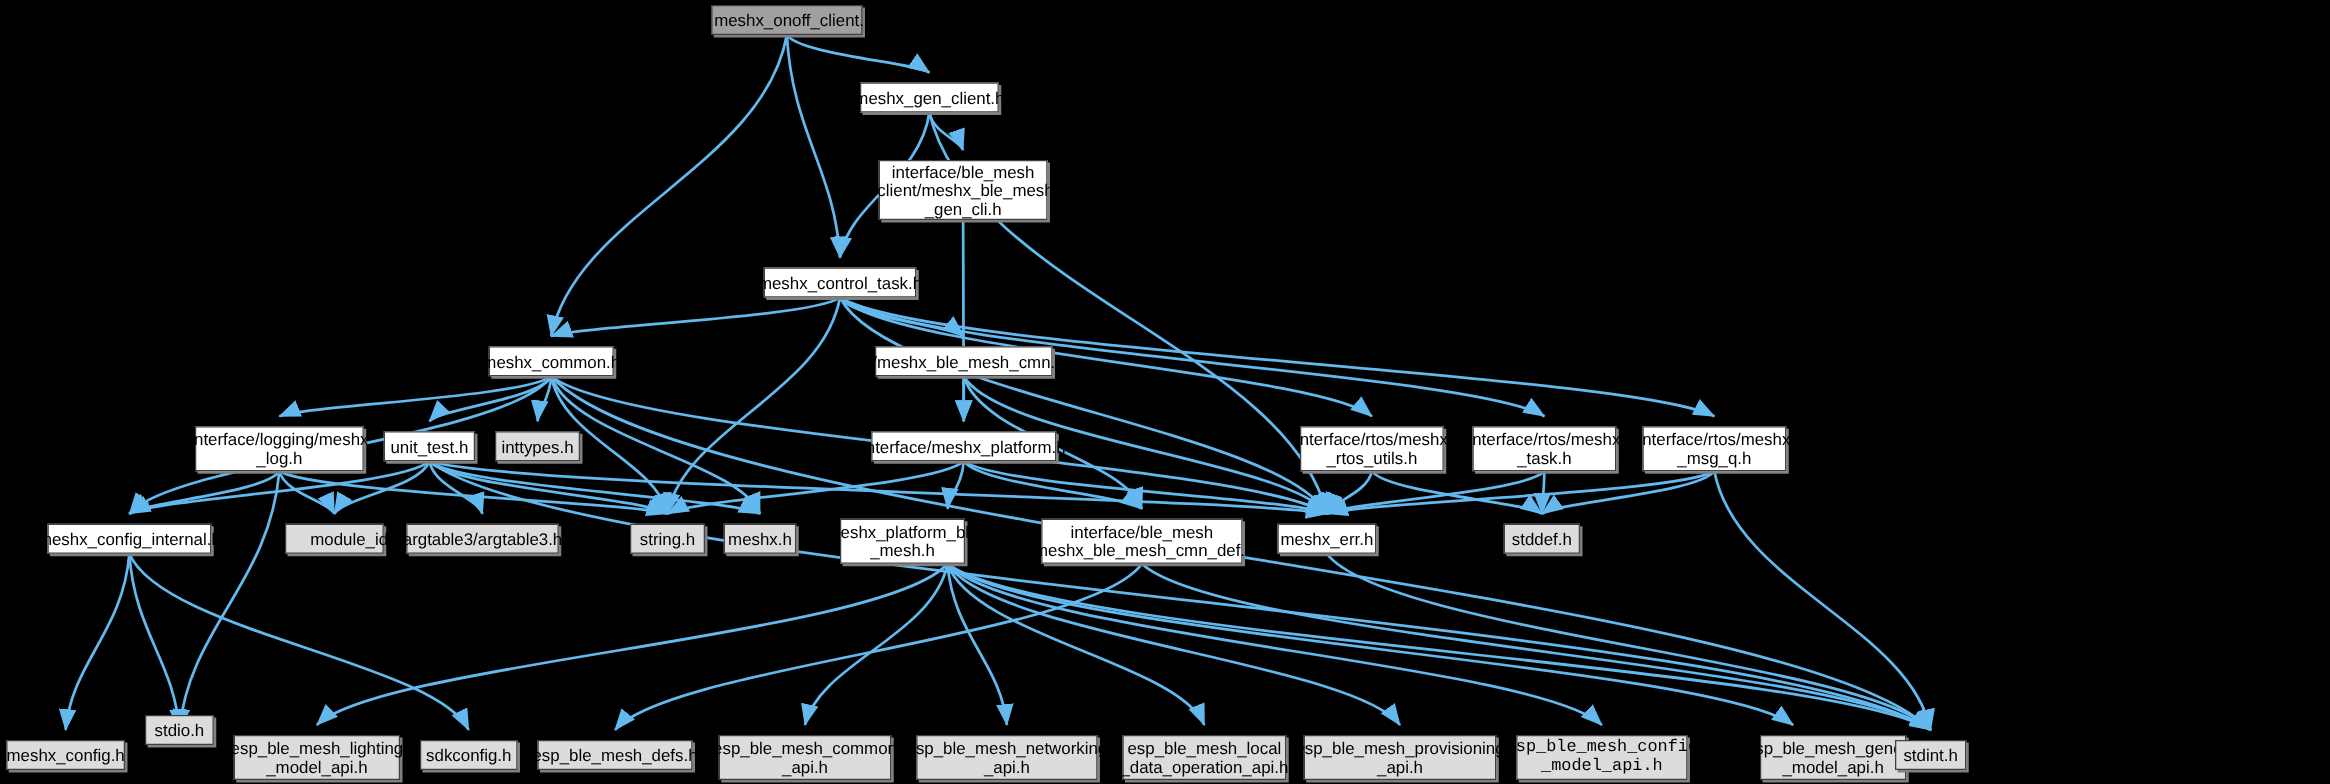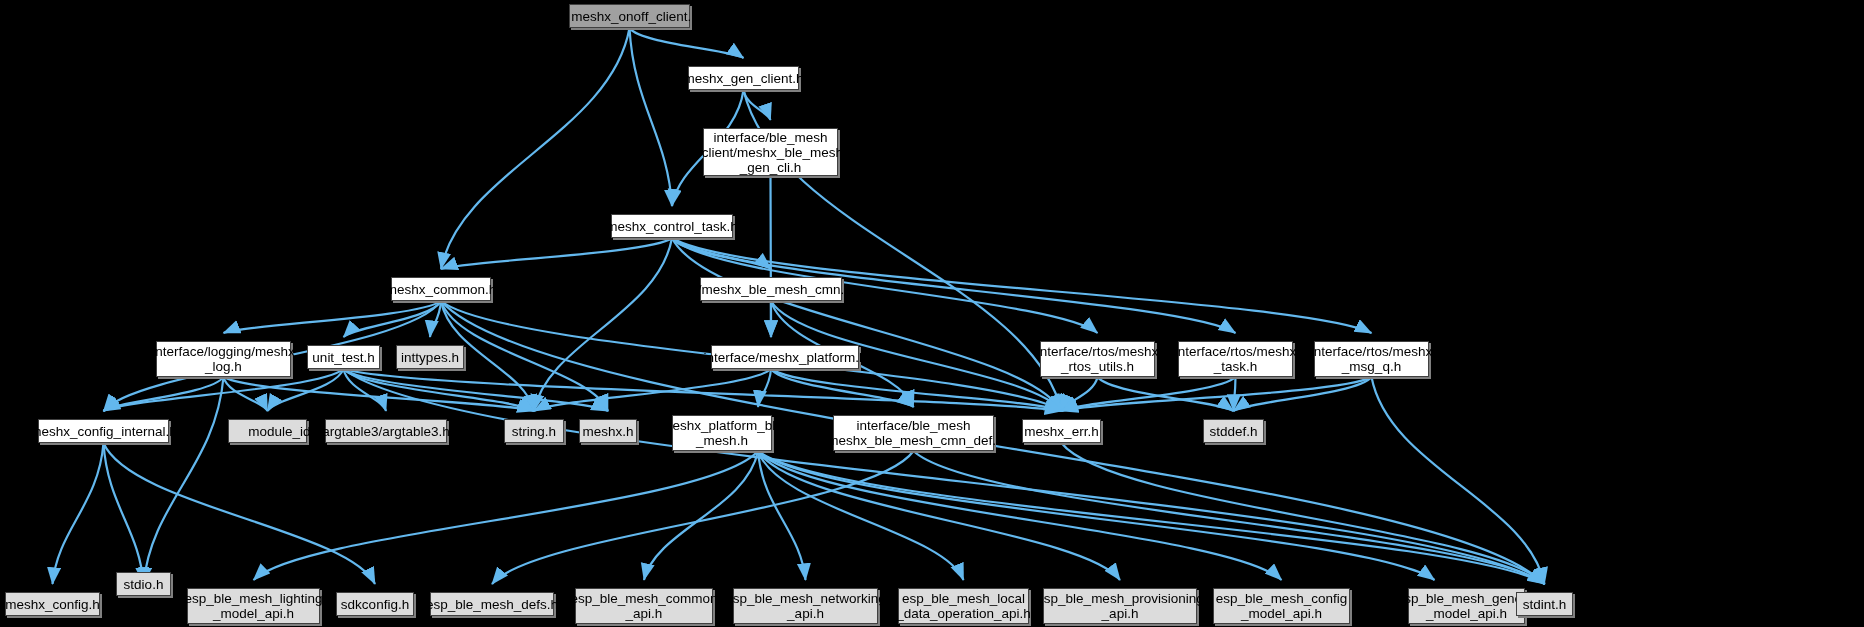--- a/index.html
+++ b/index.html
@@ -94,21 +94,21 @@
       <div class="node n-white" style="left: 703px; top: 128px; width: 135px; height: 48px;">interface/ble_mesh
 /client/meshx_ble_mesh
 _gen_cli.h</div>
       <div class="node n-white" style="left: 611px; top: 214px; width: 122px; height: 24px;">meshx_control_task.h</div>
       <div class="node n-white" style="left: 391px; top: 277px; width: 100px; height: 24px;">meshx_common.h</div>
       <div class="node n-white" style="left: 700px; top: 277px; width: 142px; height: 24px;">../meshx_ble_mesh_cmn.h</div>
       <div class="node n-white" style="left: 156px; top: 341px; width: 135px; height: 36px;">interface/logging/meshx
 _log.h</div>
       <div class="node n-white" style="left: 307px; top: 345px; width: 73px; height: 24px;">unit_test.h</div>
       <div class="node n-grey" style="left: 396px; top: 345px; width: 68px; height: 24px;">inttypes.h</div>
-      <div class="node n-white" style="left: 697px; top: 345px; width: 148px; height: 24px; margin-left: 14px;">interface/meshx_platform.h</div>
+      <div class="node n-white" style="left: 697px; top: 345px; width: 148px; height: 24px;">interface/meshx_platform.h</div>
       <div class="node n-white" style="left: 1040px; top: 341px; width: 115px; height: 36px;">interface/rtos/meshx
 _rtos_utils.h</div>
       <div class="node n-white" style="left: 1178px; top: 341px; width: 115px; height: 36px;">interface/rtos/meshx
 _task.h</div>
       <div class="node n-white" style="left: 1314px; top: 341px; width: 115px; height: 36px;">interface/rtos/meshx
 _msg_q.h</div>
       <div class="node n-white" style="left: 38px; top: 419px; width: 131px; height: 24px;">meshx_config_internal.h</div>
       <div class="node n-grey" style="left: 228px; top: 419px; width: 79px; height: 24px; padding-left: 40px;">module_id.h</div>
       <div class="node n-grey" style="left: 325px; top: 419px; width: 122px; height: 24px;">argtable3/argtable3.h</div>
       <div class="node n-grey" style="left: 504px; top: 419px; width: 60px; height: 24px;">string.h</div>
@@ -126,19 +126,19 @@
       <div class="node n-grey" style="left: 336px; top: 592px; width: 78px; height: 24px;">sdkconfig.h</div>
       <div class="node n-grey" style="left: 430px; top: 592px; width: 124px; height: 24px;">esp_ble_mesh_defs.h</div>
       <div class="node n-grey" style="left: 575px; top: 588px; width: 138px; height: 36px;">esp_ble_mesh_common
 _api.h</div>
       <div class="node n-grey" style="left: 733px; top: 588px; width: 145px; height: 36px;">esp_ble_mesh_networking
 _api.h</div>
       <div class="node n-grey" style="left: 898px; top: 588px; width: 131px; height: 36px;">esp_ble_mesh_local
 _data_operation_api.h</div>
       <div class="node n-grey" style="left: 1043px; top: 588px; width: 154px; height: 36px;">esp_ble_mesh_provisioning
 _api.h</div>
-      <div class="node n-grey" style="left: 1213px; top: 588px; width: 137px; height: 36px;">esp_ble_mesh_config
+      <div class="node n-grey" style="left: 1213px; top: 588px; width: 137px; height: 36px; font-family: Liberation Mono, monospace;">esp_ble_mesh_config
 _model_api.h</div>
       <div class="node n-grey" style="left: 1408px; top: 588px; width: 117px; height: 36px;">esp_ble_mesh_generic
 _model_api.h</div>
       <div class="node n-grey" style="left: 1516px; top: 592px; width: 57px; height: 24px;">stdint.h</div>
     </div>
 </div>
 
 </body></html>

